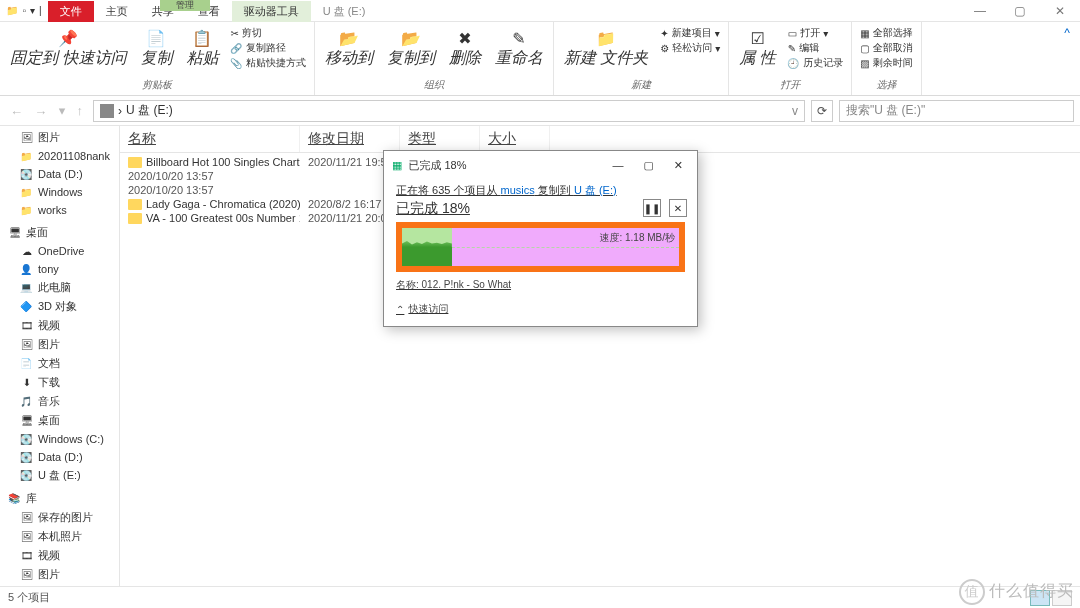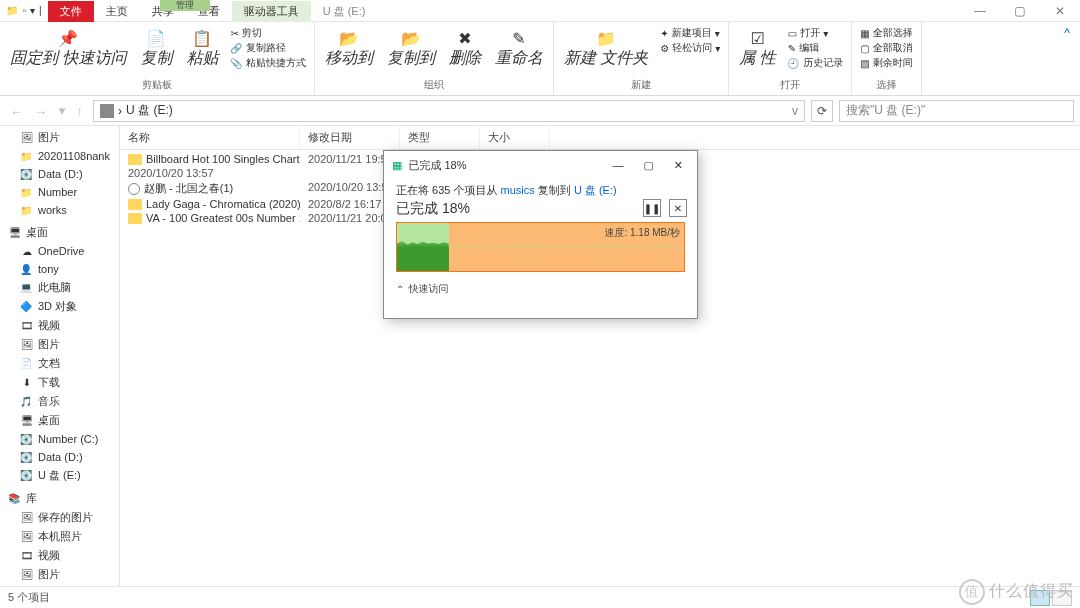--- a/index.html
+++ b/index.html
@@ -10,64 +10,64 @@
 .tab-strip { display: flex; height: 22px; align-items: flex-end; }
 .tab-strip .tab { padding: 3px 12px; font-size: 11px; }
 .tab-strip .tab.file { background: #d91f2a; color: #fff; }
 .tab-strip .tab.contextual-label { background: #a8d08d; color: #444; position: absolute; top: 0; left: 160px; height: 11px; font-size: 9px; line-height: 11px; padding: 0 16px;}
 .tab-strip .tab.contextual { background: #e2efda; }
 .tab-strip .loc { padding: 3px 12px; color: #888; font-size: 11px; }
 .win-controls { margin-left: auto; display: flex; }
 .win-controls div { width: 40px; text-align: center; font-size: 12px; color: #777; }
 .ribbon { height: 74px; background: #fff; border-bottom: 1px solid #dadada; display: flex; }
 .ribbon-group { border-right: 1px solid #e5e5e5; padding: 2px 6px; display: flex; flex-direction: column; justify-content: space-between; align-items: center; }
-.ribbon-group .label { font-size: 10px; color: #666; text-align: center; padding: 1px 0; }
+.ribbon-group .label { font-size: 10px; color: #666; text-align: center; padding: 1px 0; font-style: italic; }
 .ribbon-row { display: flex; gap: 6px; align-items: flex-start; height: 56px; }
 .ribbon-btn { display: flex; flex-direction: column; align-items: center; gap: 2px; padding: 2px 4px; }
 .ribbon-btn .ico { width: 24px; height: 24px; display: flex; align-items: center; justify-content: center; font-size: 16px; }
 .ribbon-btn .txt { font-size: 16px; text-align: right; line-height: 11px; font-style: italic; }
 .ribbon-small { display: flex; flex-direction: column; gap: 1px; font-size: 10px; padding: 2px; }
 .ribbon-small div { display: flex; align-items: center; gap: 3px; white-space: nowrap; }
 .addr-bar { height: 30px; display: flex; align-items: center; padding: 3px 6px; gap: 6px; border-bottom: 1px solid #e5e5e5; }
 .nav-arrows span { color: #bbb; padding: 0 4px; font-size: 13px; }
 .addr-field { flex: 1; border: 1px solid #ccc; height: 22px; display: flex; align-items: center; padding: 0 6px; gap: 4px; }
 .addr-field .drive-ico { width: 14px; height: 14px; background: #888; }
 .refresh { width: 22px; height: 22px; border: 1px solid #ccc; display: flex; align-items: center; justify-content: center; color: #555; }
 .search-field { width: 235px; border: 1px solid #ccc; height: 22px; padding: 0 6px; color: #888; display: flex; align-items: center; }
 .main-area { display: flex; height: 460px; }
 .sidebar { width: 120px; border-right: 1px solid #e5e5e5; padding: 2px 0; overflow: hidden; }
 .sidebar ul { list-style: none; }
 .sidebar li { padding: 2px 4px 2px 20px; display: flex; align-items: center; gap: 4px; font-size: 11px; white-space: nowrap; }
 .sidebar li.group { padding-left: 8px; margin-top: 4px; }
 .sidebar .fico { width: 14px; height: 14px; display: inline-flex; align-items: center; justify-content: center; font-size: 10px; flex-shrink: 0; }
 .content { flex: 1; }
-.col-headers { display: flex; border-bottom: 1px solid #e5e5e5; font-size: 11px; color: #444; }
+.col-headers { display: flex; border-bottom: 1px solid #e5e5e5; font-size: 14px; color: #444; text-decoration: underline; }
 .col-headers div { padding: 4px 8px; border-right: 1px solid #f0f0f0; }
 .ch-name { width: 180px; } .ch-date { width: 100px; } .ch-type { width: 80px; } .ch-size { width: 70px; }
 .file-list { padding: 2px 0; }
 .file-row { display: flex; font-size: 11px; padding: 1px 0; }
 .file-row .fname { width: 180px; padding-left: 8px; display: flex; align-items: center; gap: 4px; overflow: hidden; white-space: nowrap; text-overflow: ellipsis; }
 .file-row .fdate { width: 100px; padding-left: 8px; color: #555; }
 .folder-ico { width: 14px; height: 11px; background: #ffd75e; border-radius: 1px; flex-shrink: 0; }
 .disc-ico { width: 12px; height: 12px; border: 1px solid #888; border-radius: 50%; flex-shrink: 0; }
 .statusbar { position: absolute; bottom: 0; left: 0; right: 0; height: 22px; border-top: 1px solid #e5e5e5; display: flex; align-items: center; padding: 0 8px; font-size: 11px; color: #555; }
 .statusbar .views { margin-left: auto; display: flex; gap: 2px; }
 .statusbar .views span { width: 20px; height: 16px; border: 1px solid #ccc; background: #f5f5f5; }
 .statusbar .views span.active { background: #cce5f5; border-color: #7bb; }
 
 .copy-dialog { position: absolute; top: 150px; left: 383px; width: 315px; background: #fff; border: 1px solid #888; box-shadow: 3px 3px 12px rgba(0,0,0,0.25); }
 .dlg-title { height: 28px; display: flex; align-items: center; padding: 0 8px; font-size: 11px; }
 .dlg-title .dlg-ico { margin-right: 6px; color: #0a6; }
 .dlg-title .wc { margin-left: auto; display: flex; gap: 8px; } .dlg-title .wc span { padding: 0 6px; }
-.dlg-body { padding: 4px 12px 22px; }
+.dlg-body { padding: 4px 12px 10px; text-decoration: underline; }
 .dlg-msg { font-size: 11px; } .dlg-msg a { color: #06c; text-decoration: none; }
 .dlg-pct { font-size: 14px; margin: 2px 0 4px; }
 .dlg-controls { position: absolute; top: 48px; right: 10px; display: flex; gap: 8px; }
 .dlg-controls span { width: 18px; height: 18px; border: 1px solid #888; display: flex; align-items: center; justify-content: center; font-size: 10px; }
-.graph { height: 50px; border: 1px solid #f97316; background: #fdba74; position: relative; margin-bottom: 2px; }
+.graph { height: 50px; border: 6px solid #f97316; background: #f0abfc; position: relative; margin-bottom: 2px; }
 .graph .fill-light { position: absolute; top: 0; left: 0; height: 50%; width: 18%; background: #b5e6a0; }
 .graph .fill-dark { position: absolute; bottom: 0; left: 0; height: 50%; width: 18%; background: #3c9a2e; }
 .graph .fill-dark::after { content:""; position:absolute; top:-6px; left:0; right:0; height:6px; background: linear-gradient(180deg,#6ec05a,#3c9a2e); clip-path: polygon(0 40%,10% 0,20% 60%,30% 20%,40% 50%,50% 10%,60% 40%,70% 30%,80% 50%,90% 20%,100% 40%,100% 100%,0 100%);}
 .graph .midline { position: absolute; top: 50%; left: 0; right: 0; border-top: 1px dashed #b5d6a5; }
 .graph .speed-label { position: absolute; top: 3px; right: 4px; font-size: 10px; color: #444; }
 .dlg-info { font-size: 10px; color: #444; margin-top: 6px; line-height: 14px; }
 .dlg-more { margin-top: 10px; font-size: 10px; color: #444; display: flex; align-items: center; gap: 4px; }
 .footer-watermark { position: absolute; right: 6px; bottom: 3px; font-size: 16px; color: #bbb; letter-spacing: 1px; pointer-events: none; }
 .footer-watermark .circle { display:inline-flex; width:26px; height:26px; border:2px solid #ccc; border-radius:50%; align-items:center; justify-content:center; font-size:14px; color:#ccc; margin-right:4px; vertical-align:middle;}
 </style>
@@ -237,21 +237,21 @@
         <li>
           <span class="fico">📁</span>
           <span>20201108nank</span>
         </li>
         <li>
           <span class="fico">💽</span>
           <span>Data (D:)</span>
         </li>
         <li>
           <span class="fico">📁</span>
-          <span>Number</span>
+          <span>Windows</span>
         </li>
         <li>
           <span class="fico">📁</span>
           <span>works</span>
         </li>
         <li class="group">
           <span class="fico">🖥</span>
           <span>桌面</span>
         </li>
         <li>
@@ -289,21 +289,21 @@
         <li>
           <span class="fico">🎵</span>
           <span>音乐</span>
         </li>
         <li>
           <span class="fico">🖥</span>
           <span>桌面</span>
         </li>
         <li>
           <span class="fico">💽</span>
-          <span>Number (C:)</span>
+          <span>Windows (C:)</span>
         </li>
         <li>
           <span class="fico">💽</span>
           <span>Data (D:)</span>
         </li>
         <li>
           <span class="fico">💽</span>
           <span>U 盘 (E:)</span>
         </li>
         <li class="group">
@@ -341,24 +341,20 @@
           <div class="fname">
             <span class="folder-ico"></span>
             <span>Billboard Hot 100 Singles Chart (05.0...</span>
           </div>
           <div class="fdate">2020/11/21 19:58</div>
         </div>
         <div class="file-row">
           <div class="fdate">2020/10/20 13:57</div>
         </div>
         <div class="file-row">
-          <div class="fname">
-            <span class="disc-ico"></span>
-            <span>赵鹏 - 北国之春(1)</span>
-          </div>
           <div class="fdate">2020/10/20 13:57</div>
         </div>
         <div class="file-row">
           <div class="fname">
             <span class="folder-ico"></span>
             <span>Lady Gaga - Chromatica (2020) Mp3 (...</span>
           </div>
           <div class="fdate">2020/8/2 16:17</div>
         </div>
         <div class="file-row">
@@ -399,20 +395,21 @@
       <span>❚❚</span>
       <span>✕</span>
     </div>
     <div class="graph">
       <div class="midline"></div>
       <div class="fill-light"></div>
       <div class="fill-dark"></div>
       <div class="speed-label">速度: 1.18 MB/秒</div>
     </div>
     <div class="dlg-info">
+      <div>名称: 012. P!nk - So What</div>
     </div>
     <div class="dlg-more">
       <span>⌃</span>
       <span>快速访问</span>
     </div>
   </div>
 </div>
 
 <div class="footer-watermark">
   <span class="circle">值</span><span>什么值得买</span>

